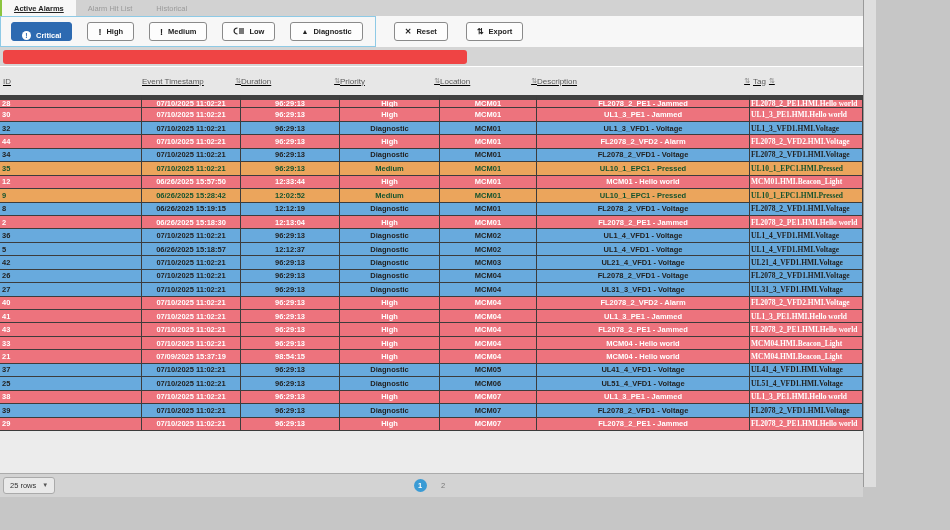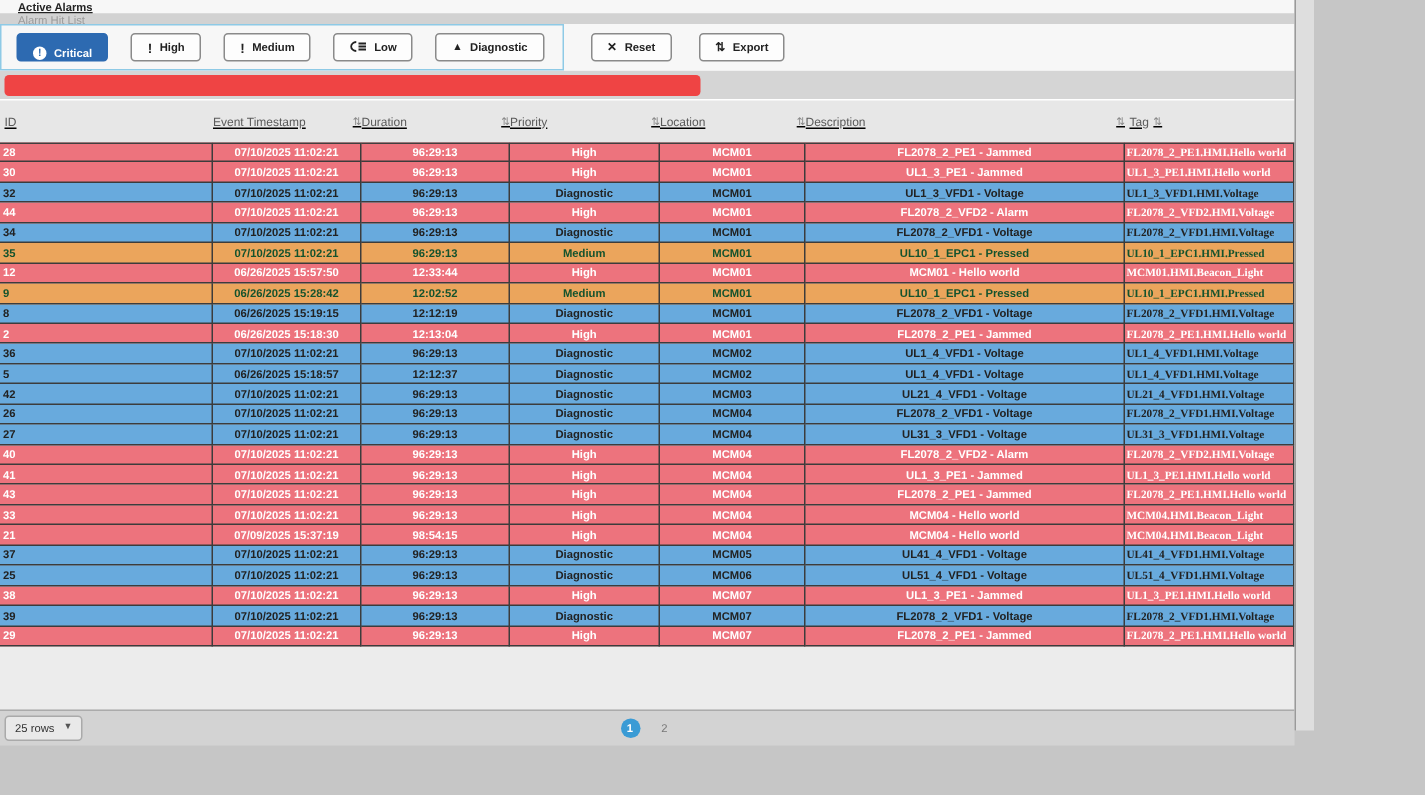--- a/index.html
+++ b/index.html
@@ -1,21 +1,21 @@
 <!DOCTYPE html>
 <html><head>
 <meta charset="utf-8">
 <style>
   * { margin:0; padding:0; box-sizing:border-box; }
   html,body { width:950px; height:530px; background:#c6c6c6; font-family:"Liberation Sans", sans-serif; overflow:hidden; }
   .app-panel { position:absolute; left:0; top:0; width:863px; height:487px; background:#ffffff; }
   .scroll-strip { position:absolute; left:863px; top:0; width:13px; height:487px; background:#dedede; border-left:1px solid #9a9a9a; }
 
   
-  .tabbar { position:relative; height:16px; background:#d2d2d2; display:flex;flex-direction:column; }
+  .tabbar { position:relative; height:16px; background:#d2d2d2; display:flex; }
   .green-sliver { width:2px; height:16px; background:#8bc53f; }
   .tab { height:16px; padding:0 12px; display:flex; align-items:center; font-size:7.5px; color:#9a9a9a; background:#d2d2d2; cursor:pointer; }
   .tab.active { background:#f7f7f7; color:#222; font-weight:bold; text-decoration:underline; }
 
   
   .toolbar { position:relative; height:31px; background:#f7f7f7; display:flex; align-items:center; }
   .filter-group { display:flex; align-items:center; gap:15px; border:1px solid #8ecae6; height:31px; padding:0 12px 0 10px; background:#f7f7f7; }
   .btn { display:inline-flex; align-items:center; gap:5px; height:19px; padding:0 10px; background:#fdfdfd; border:1px solid #8a8a8a; border-radius:3px; font-size:7.5px; font-weight:bold; color:#222; cursor:pointer; white-space:nowrap; }
   .btn.primary { background:#2d6ab1; border-color:#2d6ab1; color:#fff;align-items:flex-end; }
   .btn .excl { font-size:9px; font-weight:bold; }
@@ -35,21 +35,21 @@
   .tbl { width:863px; }
   .tbl-head { display:grid; grid-template-columns:142px 99px 99px 100px 97px 213px 113px; height:29px; background:#e7e7e7; border-top:1px solid #fff;text-decoration:underline; }
   .hcell { display:flex; align-items:center; justify-content:space-between; font-size:8px; color:#5a5a5a; gap:3px; overflow:hidden; white-space:nowrap; }
   .hcell.left { justify-content:flex-start; padding-left:3px; }
   .sort { font-size:7px; color:#888; }
   .tbl-body { }
   .t-row { display:grid; grid-template-columns:142px 99px 99px 100px 97px 213px 113px; height:13.44px; }
   .t-row .cell { display:flex; align-items:center; justify-content:center; font-size:7.5px; font-weight:bold; overflow:hidden; white-space:nowrap; border-right:1px solid #3c3c3c; border-bottom:1px solid #3c3c3c; }
   .t-row .cell:first-child { justify-content:flex-start; padding-left:2px; }
   .t-row .cell.tagcell { justify-content:flex-start; padding-left:1px;font-family:Liberation Serif, serif; }
-  .t-row.first .cell { border-top:1px solid #404040; }
+  .t-row.first .cell { border-top:5px solid #404040; }
   .t-row.p-high { background:#ed737d; color:#fff; }
   .t-row.p-medium { background:#eba55c; color:#14532d; }
   .t-row.p-diagnostic { background:#68aadd; color:#222;text-align:right; }
 
   
   .gap-area { height:42px; background:#ececec; }
   .footer { position:relative; height:24px; background:#d3d3d3; border-top:1px solid #ababab; display:flex; align-items:center; }
   .rows-select { margin-left:3px; height:17px; display:inline-flex; align-items:center; gap:6px; padding:0 6px; background:#e9e9e9; border:1px solid #aaa; border-radius:3px; font-size:7.5px; color:#333; cursor:pointer; }
   .rows-select .arrow { font-size:6px; color:#555; }
   .pager { position:absolute; left:0; right:0; display:flex; justify-content:center; align-items:center; gap:10px; }

